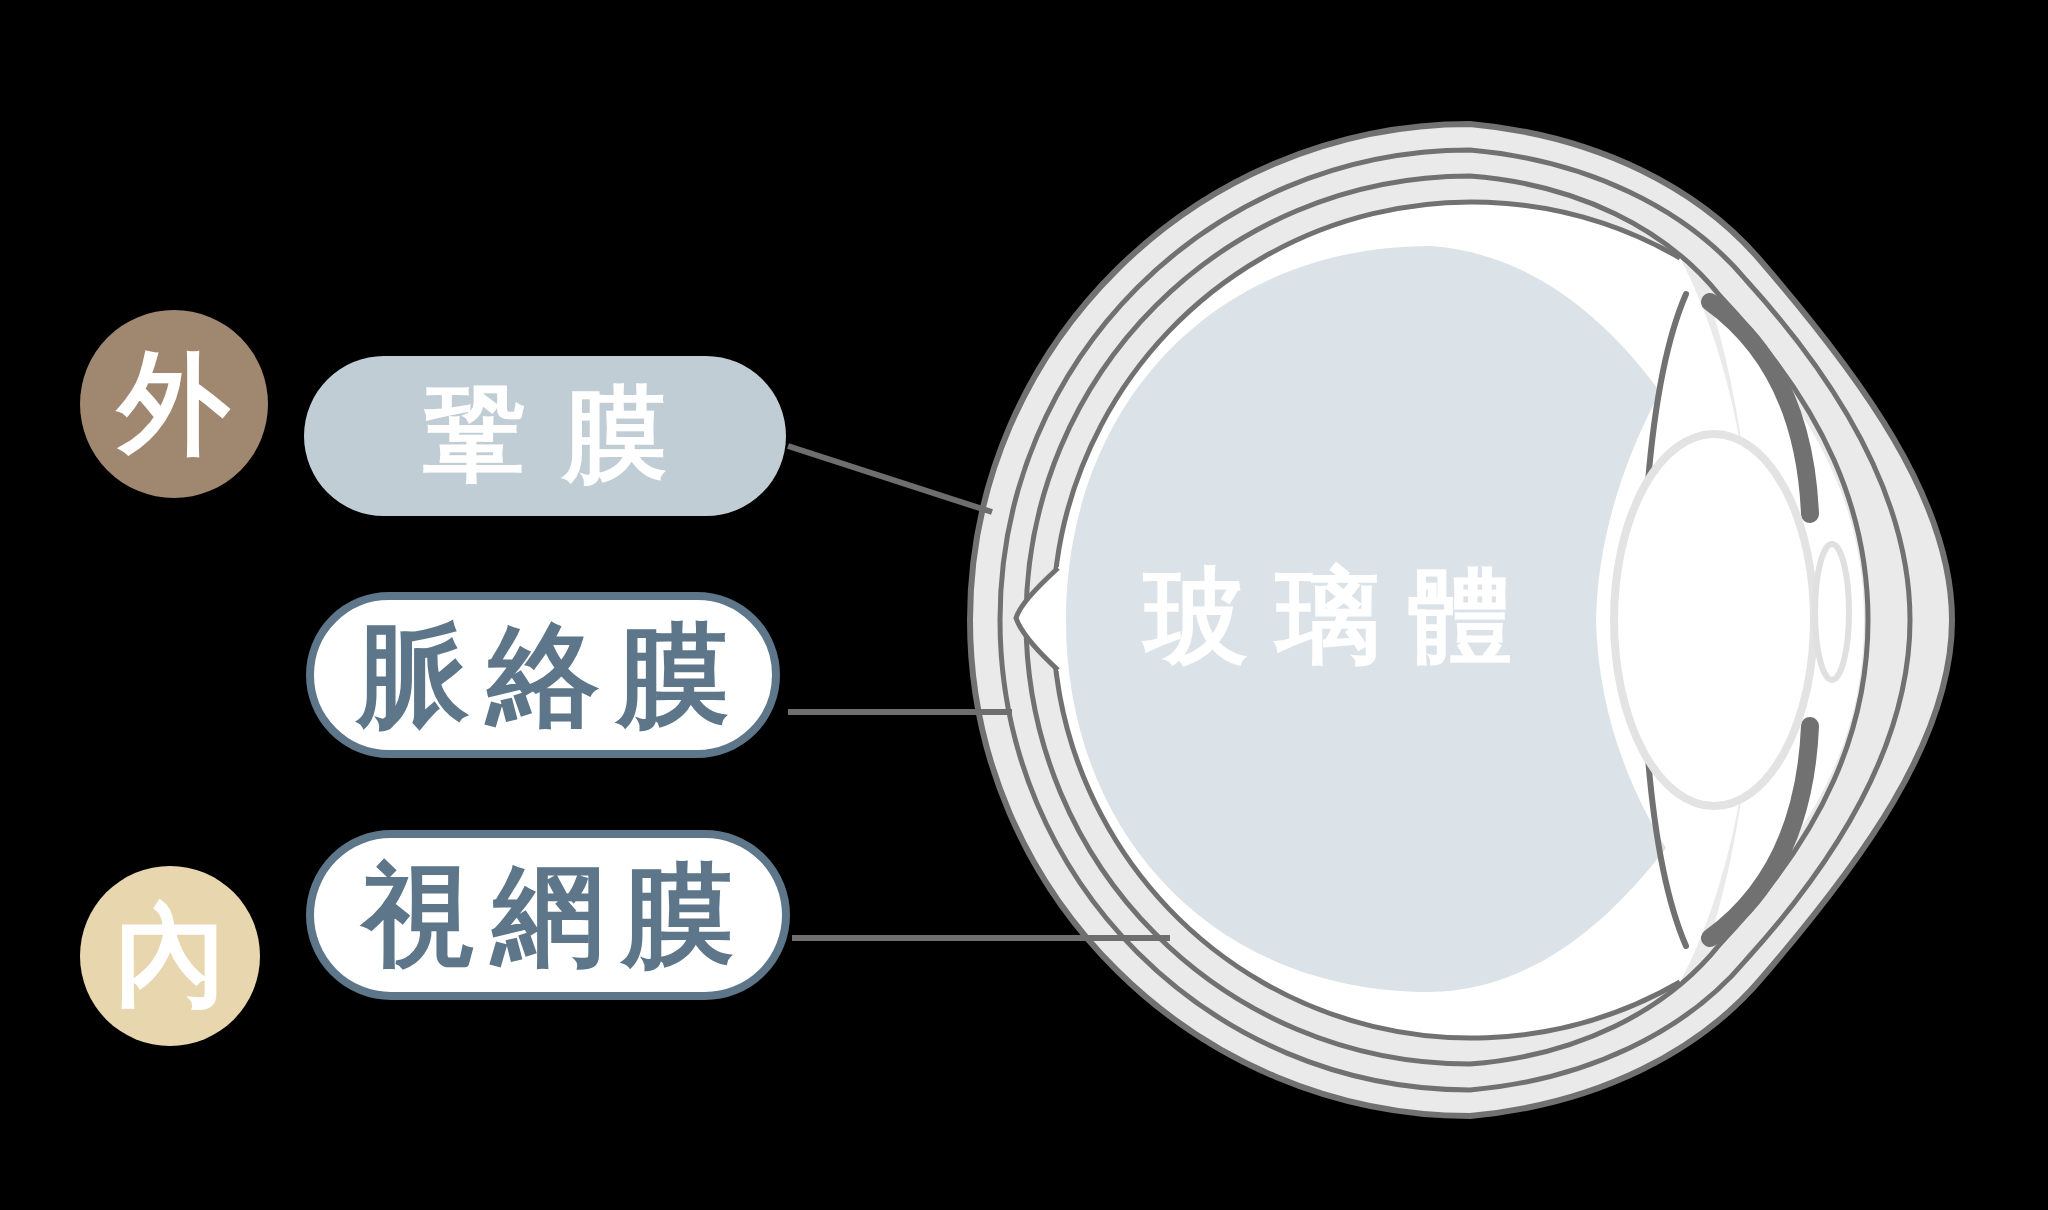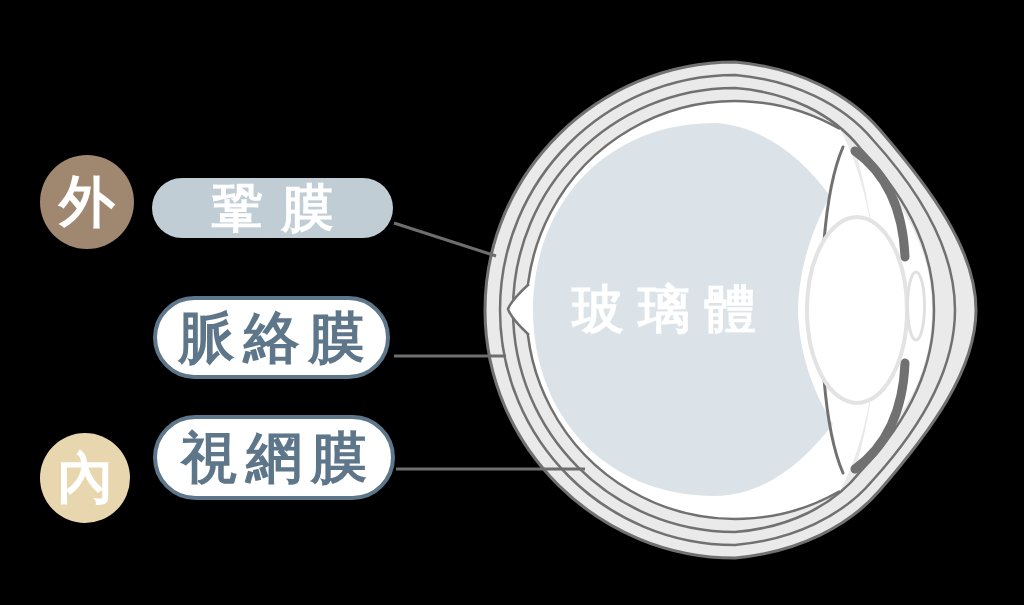--- a/index.html
+++ b/index.html
@@ -49,21 +49,21 @@
     display:flex;align-items:center;justify-content:center;
     color:var(--text-white);font-weight:bold;font-size:56px;line-height:1;
   }
   .badge-outer{left:40px;top:155px;width:94px;height:94px;background:var(--badge-brown);}
   .badge-inner{left:40px;top:433px;width:90px;height:90px;background:var(--badge-tan);}
   .pill{
     position:absolute;display:flex;align-items:center;justify-content:center;
     font-weight:bold;line-height:1;box-sizing:border-box;
   }
   .pill-filled{
-    left:152px;top:178px;width:241px;height:60px;border-radius:40px;
+    left:152px;top:178px;width:241px;height:80px;border-radius:40px;
     background:var(--pill-blue);color:var(--text-white);
     font-size:52px;letter-spacing:18px;padding-left:18px;
   }
   .pill-outlined{
     background:#ffffff;border:4px solid var(--outline-blue);color:var(--outline-blue);
     font-size:56px;letter-spacing:9px;padding-left:9px;
   }
   .pill-choroid{left:153px;top:296px;width:237px;height:83px;border-radius:42px;text-align:right;}
   .pill-retina{left:153px;top:415px;width:242px;height:85px;border-radius:43px;}
 </style>

